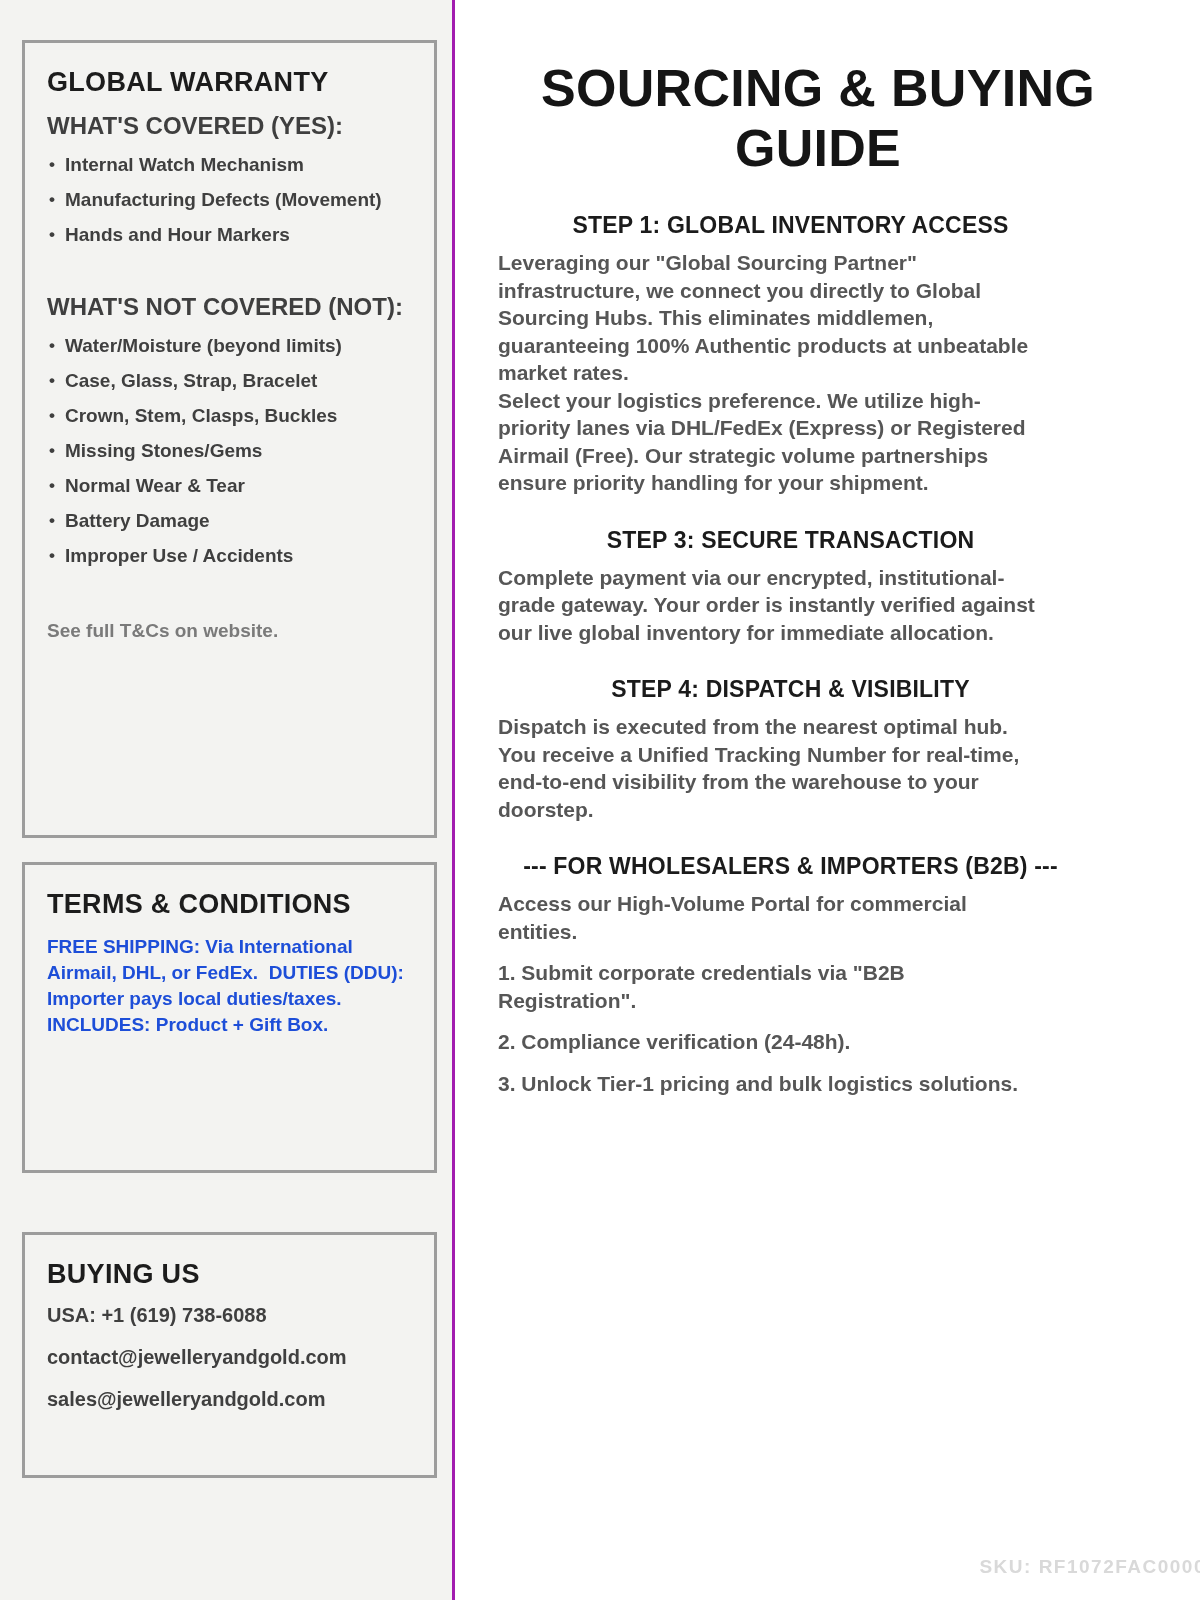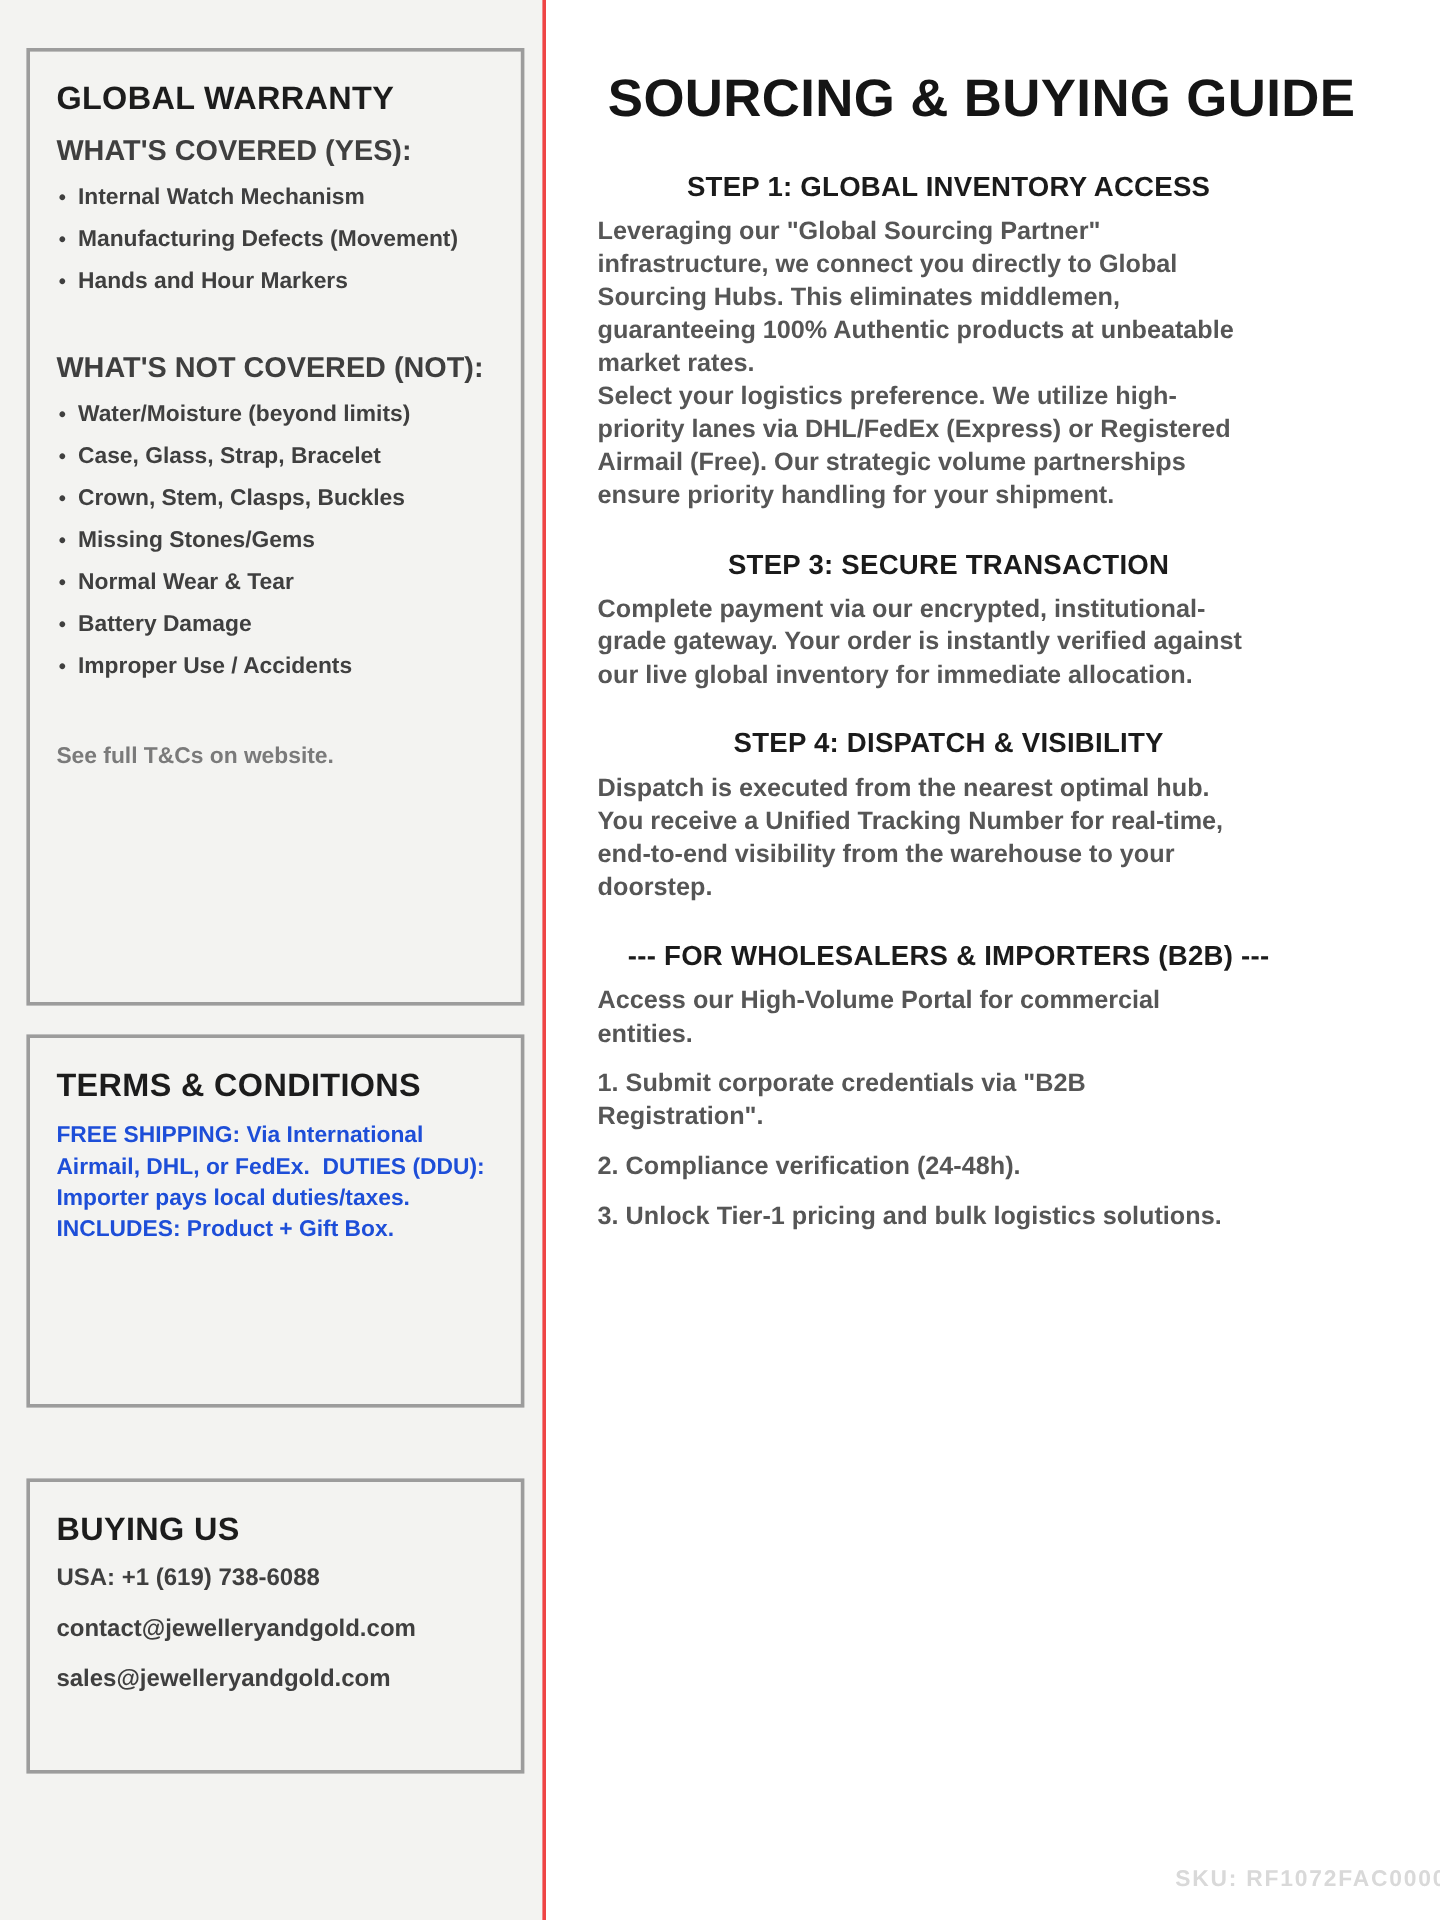--- a/index.html
+++ b/index.html
@@ -14,21 +14,21 @@
     height: 1600px;
     background: #ffffff;
     overflow: hidden;
   }
   
   .sidebar {
     position: absolute;
     left: 0; top: 0;
     width: 455px; height: 1600px;
     background: #f3f3f1;
-    border-right: 3px solid #ef4444;
+    border-right: 3px solid #a21caf;
     box-sizing: border-box;
   }
   .side-box {
     position: absolute;
     left: 22px;
     width: 415px;
     border: 3px solid #9c9c9c;
     box-sizing: border-box;
     padding: 24px 22px 0 22px;
   }
@@ -94,21 +94,21 @@
   .main {
     position: absolute;
     left: 458px; top: 0;
     width: 742px; height: 1600px;
     box-sizing: border-box;
     padding: 58px 0 0 40px;
   }
   .main-title {
     width: 640px;
     text-align: center;
-    font-size: 44px;
+    font-size: 52px;
     font-weight: 800;
     color: #151515;
     letter-spacing: 0.3px;
     margin: 0 0 34px 0;
   }
   .step-heading {
     width: 585px;
     font-size: 23px;
     font-weight: 800;
     color: #1b1b1b;

